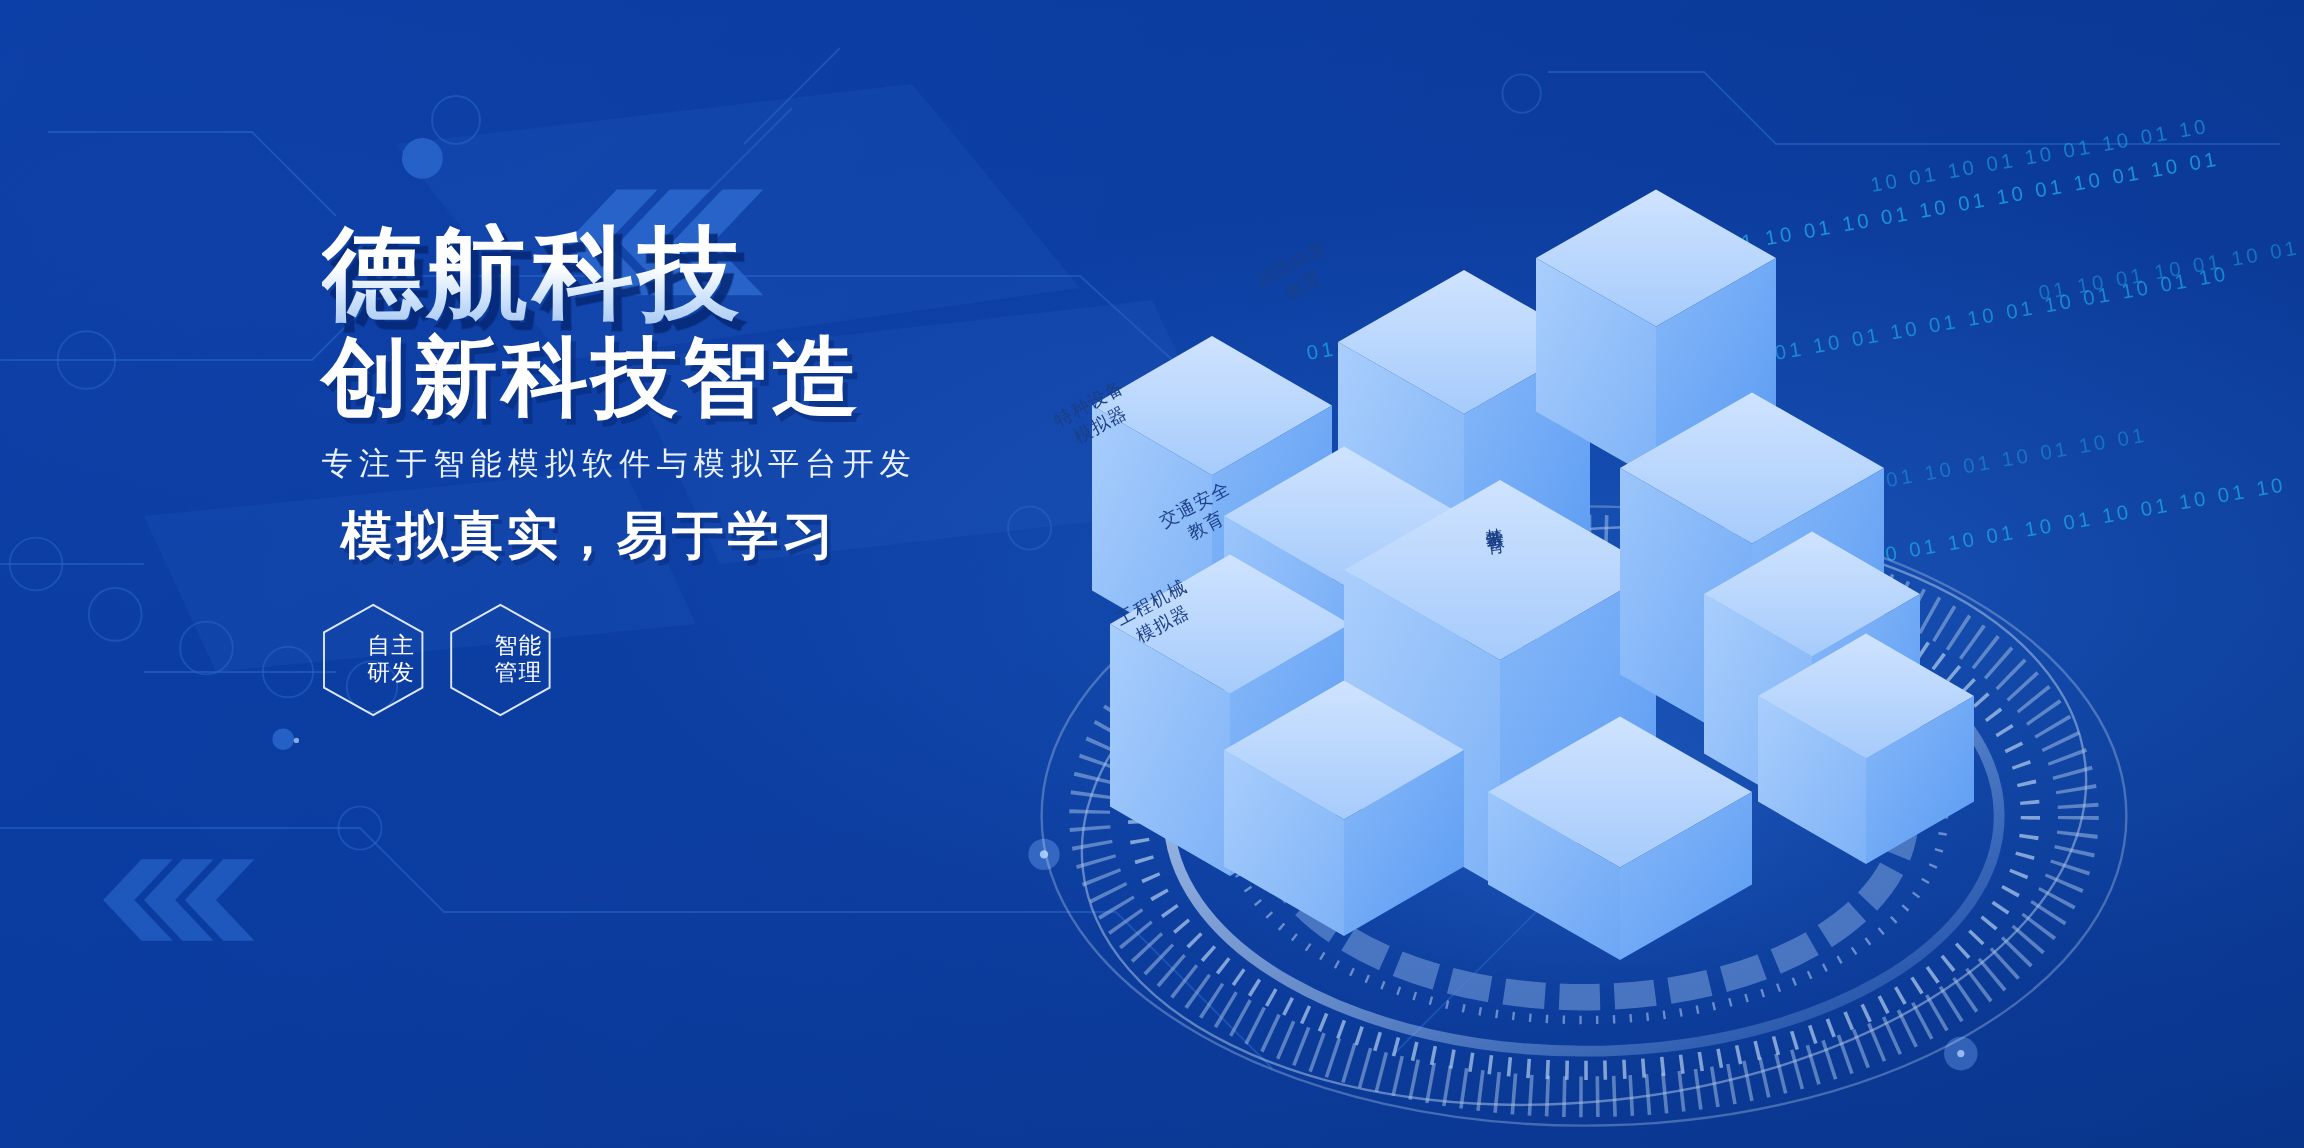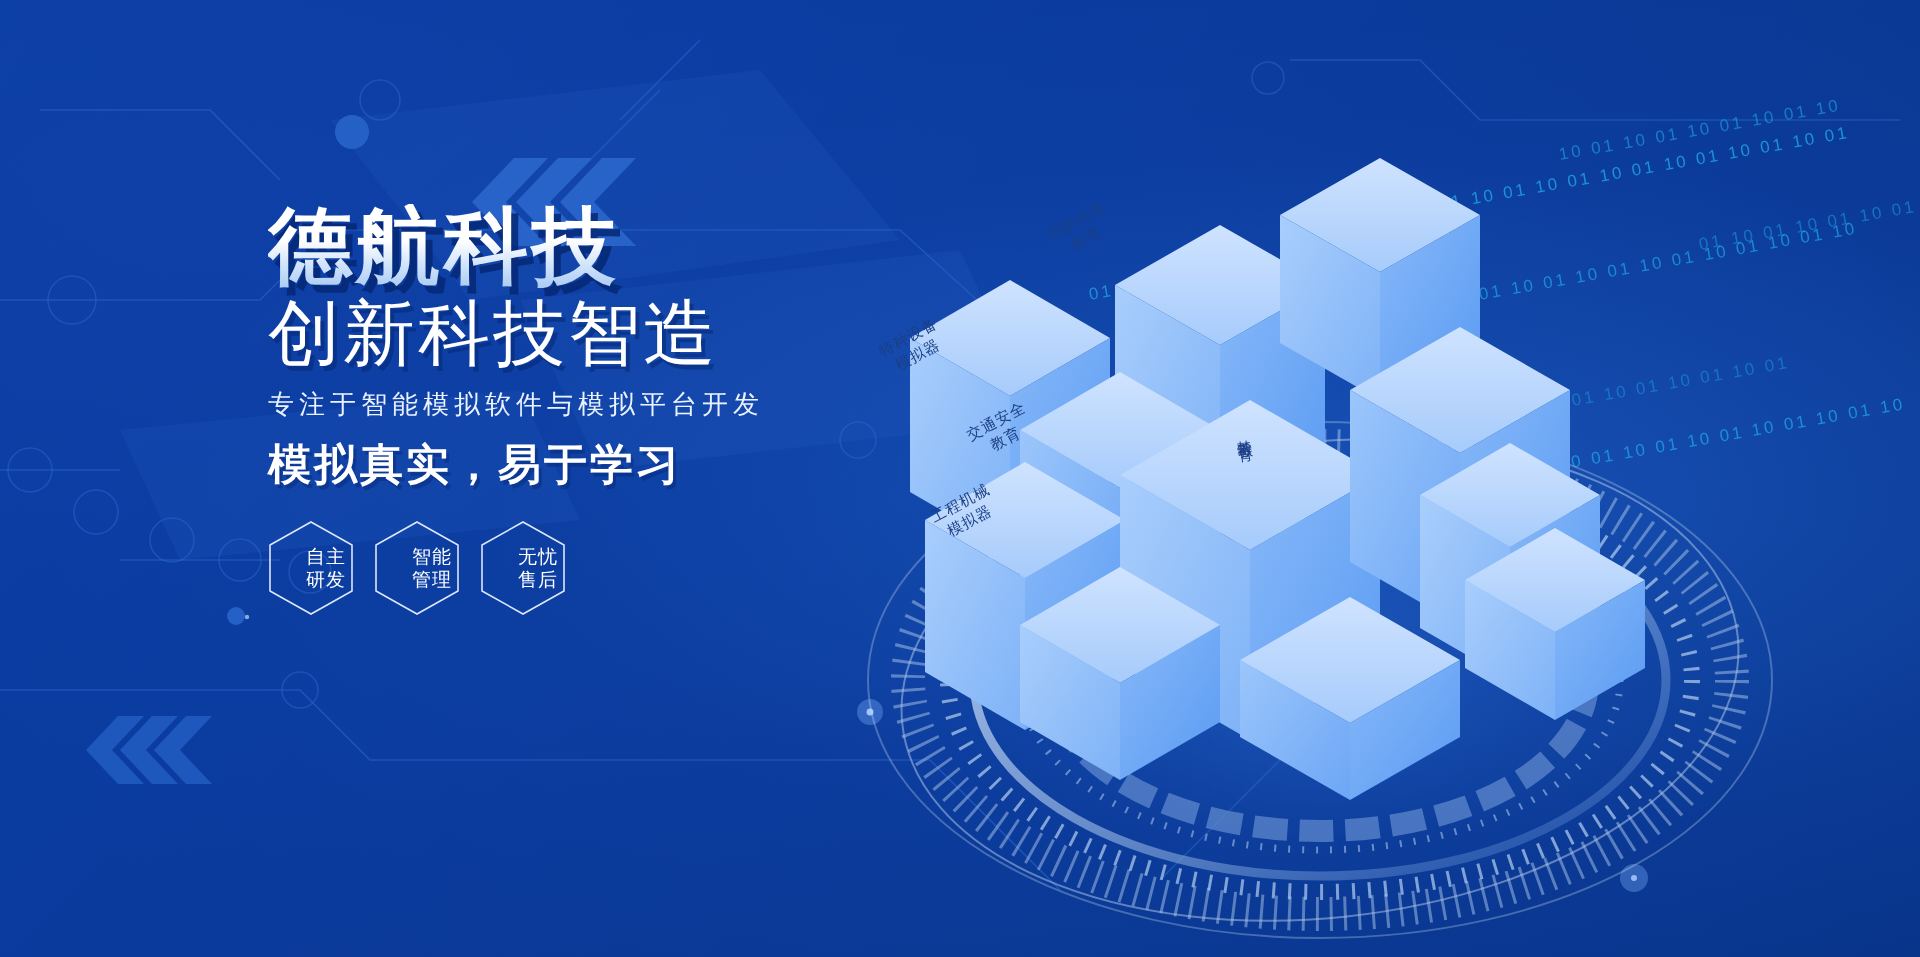--- a/index.html
+++ b/index.html
@@ -11,41 +11,41 @@
   .stage{
     position:relative;width:1920px;height:957px;overflow:hidden;
     background:
       radial-gradient(120% 95% at 72% 52%, rgba(36,104,210,0.55) 0%, rgba(18,70,175,0.30) 38%, rgba(10,58,155,0) 68%),
       radial-gradient(80% 70% at 8% 18%, rgba(16,66,170,0.55) 0%, rgba(10,58,155,0) 60%),
       linear-gradient(135deg,#0b3ea6 0%,#0a3a9b 42%,#073285 100%);
   }
   .no-evt{pointer-events:none;}
 
   
-  .content{position:absolute;left:268px;top:204px;width:640px;}
+  .content{position:absolute;left:268px;top:186px;width:640px;}
 
   .brand{
     font-size:84px;line-height:1.02;font-weight:bold;letter-spacing:4px;
     background:linear-gradient(180deg,#ffffff 0%,#ffffff 42%,#cfe3fb 72%,#a8c9f3 100%);
     -webkit-background-clip:text;background-clip:text;color:transparent;
     filter:drop-shadow(7px 8px 0 rgba(6,40,116,0.85));
     margin:0 0 6px 0;white-space:nowrap;
   }
   .headline{
-    font-size:72px;line-height:1.05;font-weight:normal;letter-spacing:3px;
+    font-size:72px;line-height:1.05;font-weight:bold;letter-spacing:3px;
     color:#ffffff;margin:0 0 16px 0;white-space:nowrap;
     text-shadow:4px 5px 0 rgba(6,40,116,0.55);
   }
   .subtitle{
     font-size:26px;letter-spacing:5px;color:#eaf2ff;margin:0 0 14px 0;
     white-space:nowrap;font-weight:400;
   }
   .tagline{
     font-size:43px;font-weight:bold;letter-spacing:3px;color:#ffffff;
-    margin:0 0 26px 0;white-space:nowrap;
+    margin:0 0 26px 16px;white-space:nowrap;
     text-shadow:3px 4px 0 rgba(6,40,116,0.45);
   }
 
   
   .badges{display:flex;gap:20px;align-items:center;}
   .hex{
     position:relative;width:86px;height:96px;
     display:flex;align-items:center;justify-content:center;
   }
   .hex svg{position:absolute;inset:0;width:100%;height:100%;}
@@ -298,23 +298,16 @@
         <span class="hex-txt">自主
 研发</span>
       </div>
       <div class="hex">
         <svg viewBox="0 0 86 96">
           <polygon points="43,2 84,25 84,71 43,94 2,71 2,25" fill="none" stroke="#dbe7fb" stroke-width="1.6"></polygon>
         </svg>
         <span class="hex-txt">智能
 管理</span>
       </div>
-      <div class="hex">
-        <svg viewBox="0 0 86 96">
-          <polygon points="43,2 84,25 84,71 43,94 2,71 2,25" fill="none" stroke="#dbe7fb" stroke-width="1.6"></polygon>
-        </svg>
-        <span class="hex-txt">无忧
-售后</span>
-      </div>
     </div>
   </div>
 
 </div>
 
 </body></html>

